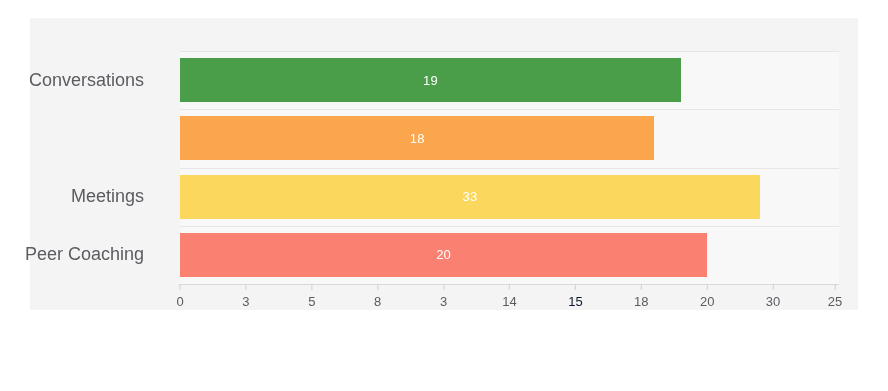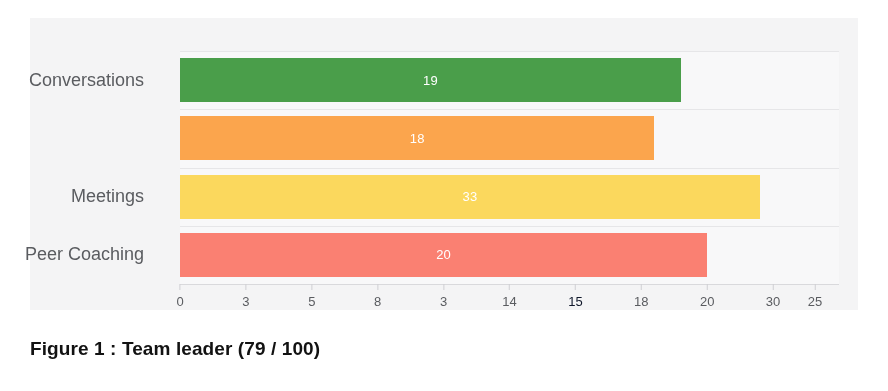--- a/index.html
+++ b/index.html
@@ -232,23 +232,22 @@
           <div class="tick-label" style="color: rgb(90, 92, 96);">18</div>
         </div>
         <div class="x-tick" style="left: 527.2px;">
           <div class="tick-mark"></div>
           <div class="tick-label" style="color: rgb(90, 92, 96);">20</div>
         </div>
         <div class="x-tick" style="left: 593.1px;">
           <div class="tick-mark"></div>
           <div class="tick-label" style="color: rgb(90, 92, 96);">30</div>
         </div>
-        <div class="x-tick" style="left: 635px;">
+        <div class="x-tick" style="left: 655px;">
           <div class="tick-mark"></div>
           <div class="tick-label" style="color: rgb(90, 92, 96);">25</div>
         </div>
       </div>
 
   </div>
 
-  <div class="figure-caption">Figure 1 : Team leader (79 / 100)</div>
 
 </div>
 
 </body></html>

